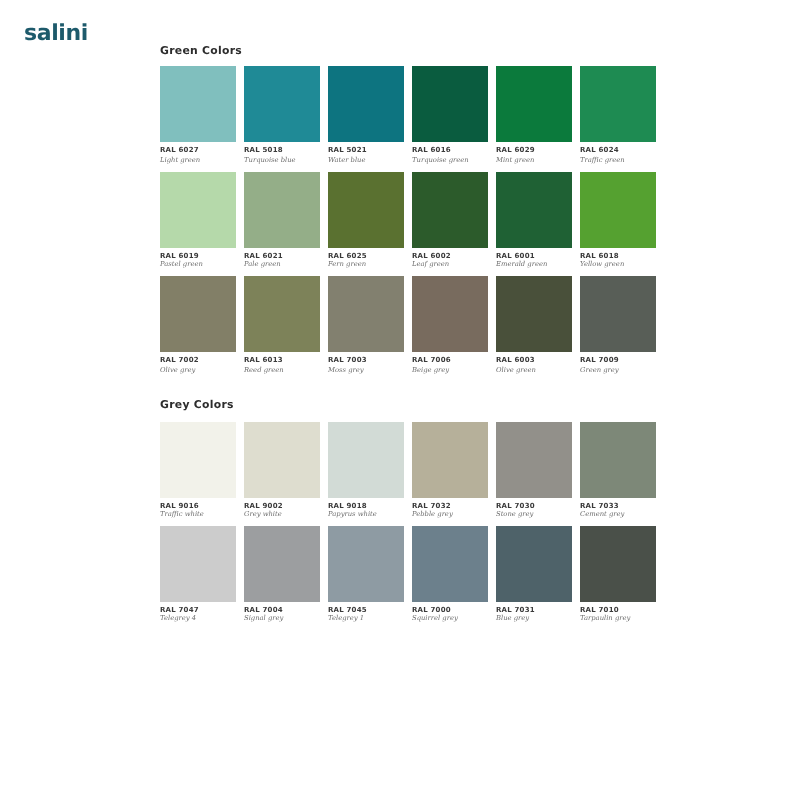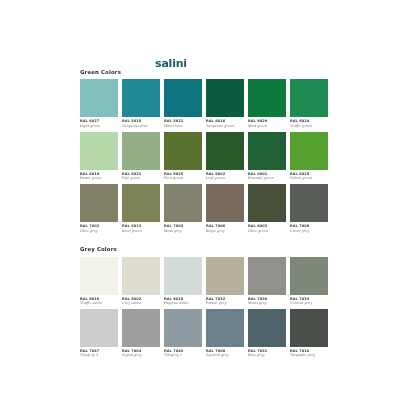--- a/index.html
+++ b/index.html
@@ -16,24 +16,23 @@
   #page {
     position: relative;
     width: 400px;
     height: 400px;
     background: #ffffff;
     box-sizing: border-box;
   }
   
   .brand-bar {
     height: 28px;
-    padding: 7px 58px 0 0;
-    text-align: center;
+    padding: 7px 58px 0 12px;
+    text-align: left;
     box-sizing: border-box;
-    margin-top: 46px;
   }
   .brand-logo {
     display: inline-block;
     font-family: "DejaVu Sans", sans-serif;
     font-size: 11px;
     font-weight: 700;
     letter-spacing: -0.2px;
     color: #1d5a6b;
     line-height: 1;
   }

